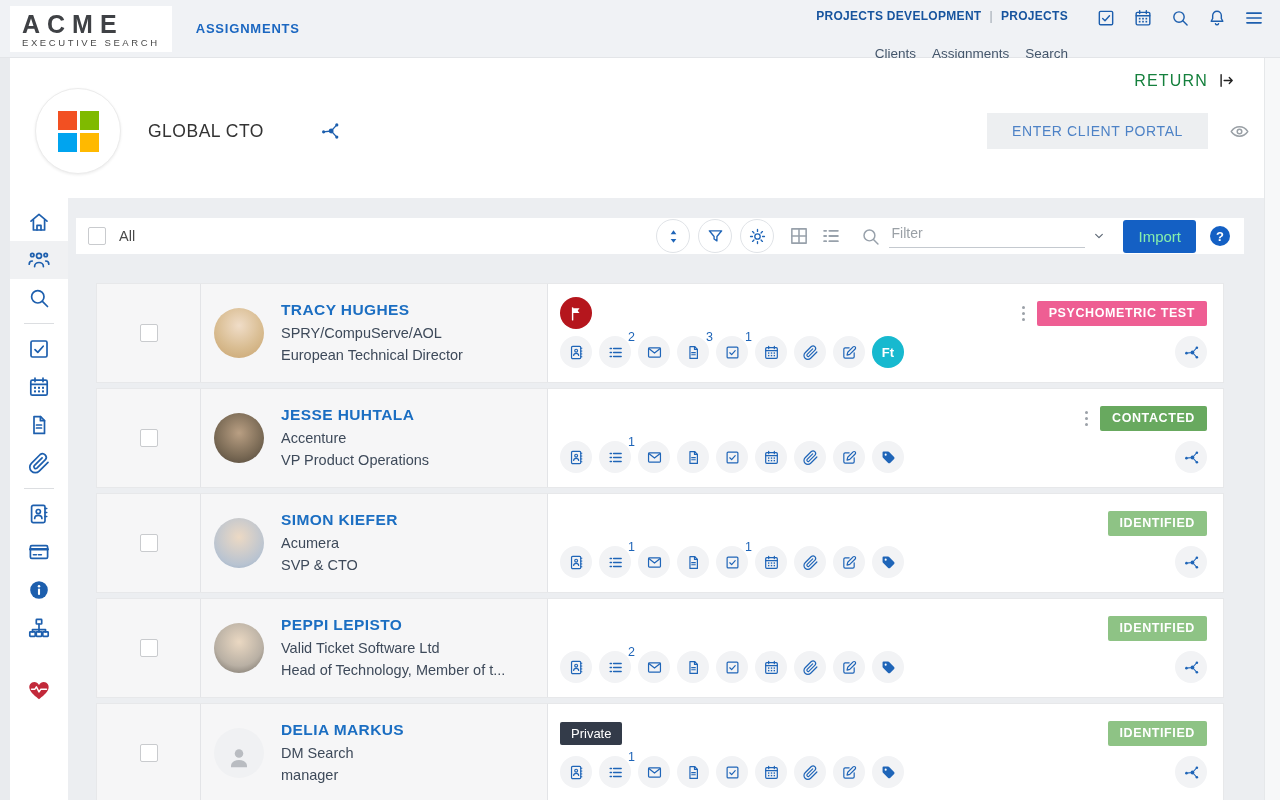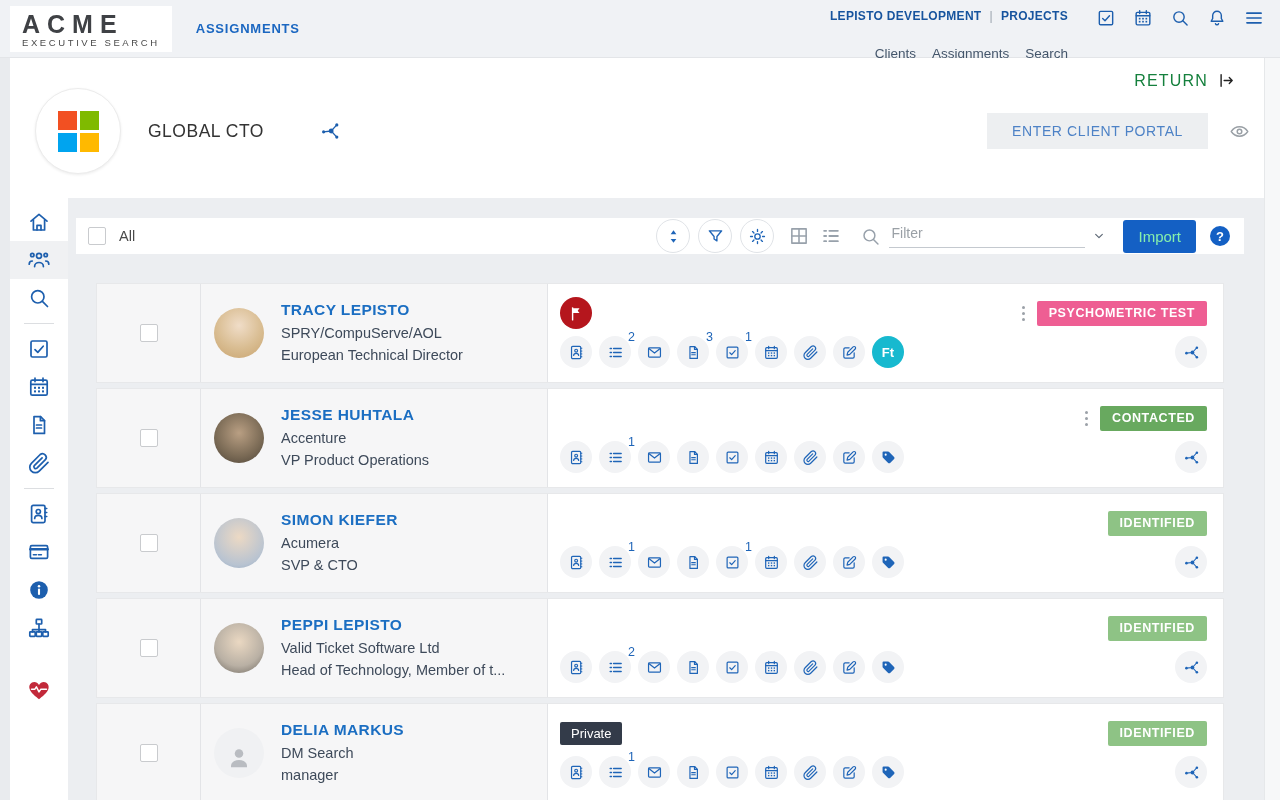--- a/index.html
+++ b/index.html
@@ -111,21 +111,21 @@
 
 <div class="topbar">
   <div class="logo-box">
     <div class="logo-acme">ACME</div>
     <div class="logo-sub">EXECUTIVE SEARCH</div>
   </div>
   <div class="section-label">ASSIGNMENTS</div>
   <div class="topbar-right">
     <div class="nav-lines">
       <div class="nav-line1">
-        <a>LEPISTO DEVELOPMENT</a><span class="nav-sep">|</span><a>PROJECTS</a>
+        <a>PROJECTS DEVELOPMENT</a><span class="nav-sep">|</span><a>PROJECTS</a>
       </div>
       <div class="nav-line2">
         <a>Clients</a><a>Assignments</a><a>Search</a>
       </div>
     </div>
     <div class="topbar-icons">
       <span class="tb-icon">
           <svg viewBox="0 0 24 24" fill="none" stroke="currentColor" stroke-width="1.7" stroke-linecap="round" stroke-linejoin="round">
             <rect x="4" y="4" width="16" height="16" rx="1.5"></rect>
             <path d="m8 12.6 2.8 2.8 5.4-6.2"></path>
@@ -394,21 +394,21 @@
           </div>
         </div>
         <div class="rows">
   <div class="row">
     <div class="cell-check">
       <span class="cb"></span>
     </div>
     <div class="cell-person">
       <span class="avatar avatar-photo-1"></span>
       <div class="person-info">
-        <a class="p-name">TRACY LEPISTO</a>
+        <a class="p-name">TRACY HUGHES</a>
         <div class="p-company">SPRY/CompuServe/AOL</div>
         <div class="p-title">European Technical Director</div>
       </div>
     </div>
     <div class="cell-actions">
       <div class="actions-top">
         <span class="flag-badge">
                     <svg viewBox="0 0 24 24" fill="none" stroke="currentColor" stroke-width="1.7" stroke-linecap="round" stroke-linejoin="round">
                       <path d="M6.5 21V4" stroke="#fff" stroke-width="2"></path>
                       <path fill="#fff" stroke="none" d="M6.5 4.6h9.8l-2.6 3.4 2.6 3.4H6.5z"></path>

